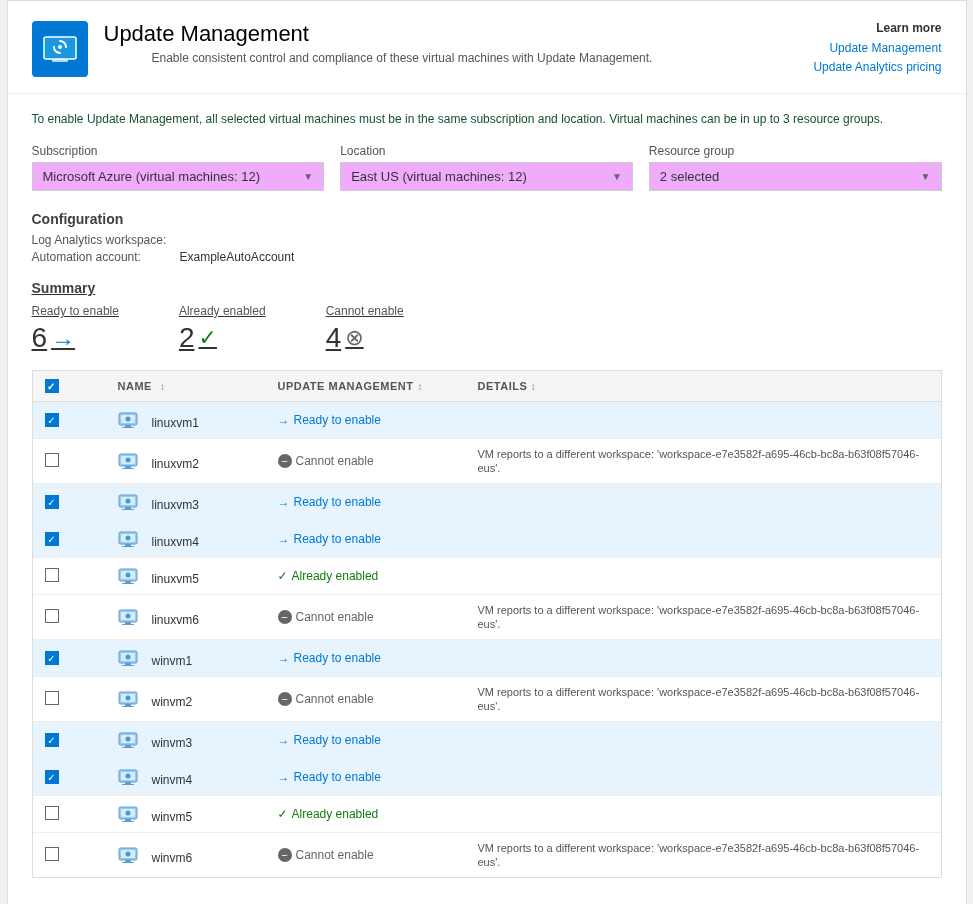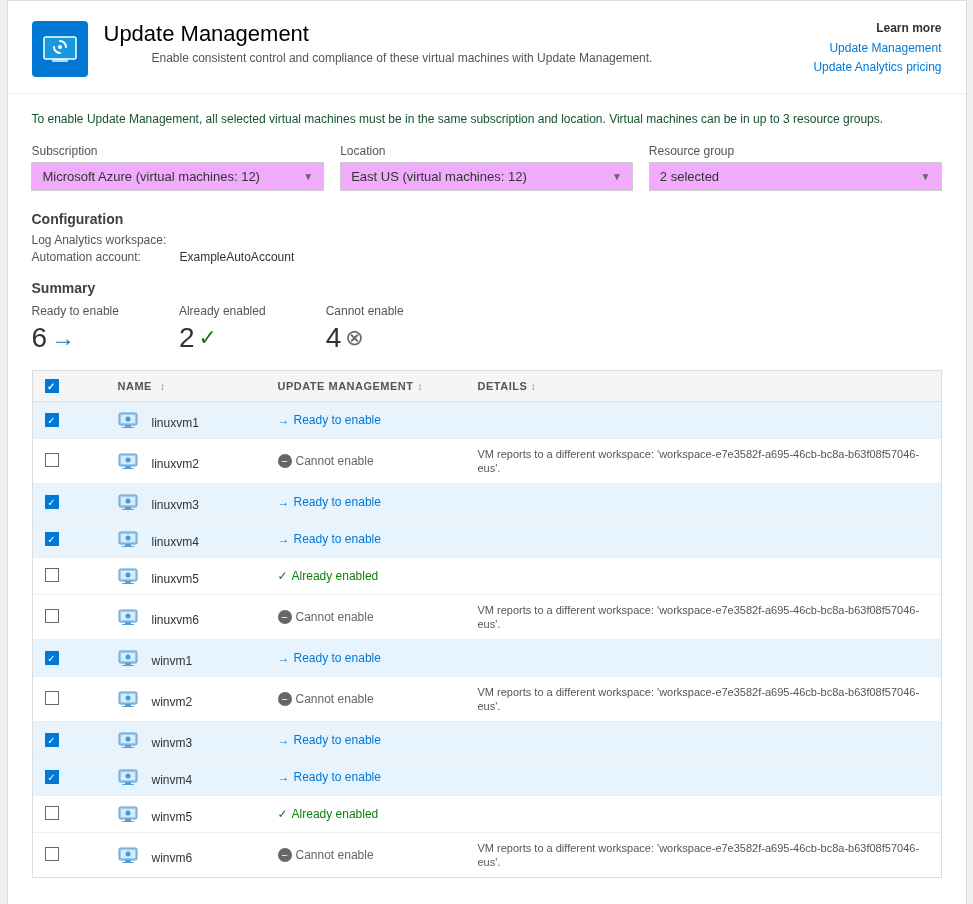--- a/index.html
+++ b/index.html
@@ -8,30 +8,30 @@
     .header { display: flex; align-items: flex-start; padding: 20px 24px 16px; border-bottom: 1px solid #eee; position: relative; }
     .header-icon { width: 56px; height: 56px; background: #0078d4; border-radius: 4px; display: flex; align-items: center; justify-content: center; margin-right: 16px; flex-shrink: 0; }
     .header-icon svg { width: 36px; height: 36px; }
     .header-text h1 { font-size: 22px; font-weight: 300; color: #000; margin-bottom: 4px; }
     .header-text p { font-size: 12px; color: #555; padding-left: 48px; }
     .learn-more { position: absolute; right: 24px; top: 20px; text-align: right; }
     .learn-more span { font-size: 12px; font-weight: 600; color: #333; display: block; margin-bottom: 4px; }
     .learn-more a { display: block; color: #0078d4; text-decoration: none; font-size: 12px; line-height: 1.6; }
     .body { padding: 16px 24px; flex: 1; }
     .info-text { font-size: 12px; color: #14532d; margin-bottom: 16px; line-height: 1.5; }
-    .dropdowns { display: flex; gap: 16px; margin-bottom: 20px; justify-content: flex-end; }
+    .dropdowns { display: flex; gap: 16px; margin-bottom: 20px; }
     .dropdown-group { display: flex; flex-direction: column; flex: 1; }
     .dropdown-group label { font-size: 12px; color: #555; margin-bottom: 4px; }
     .dropdown-select { display: flex; align-items: center; justify-content: space-between; border: 1px solid #ccc; padding: 6px 10px; background: #f0abfc; cursor: pointer; font-size: 13px; color: #333; }
     .dropdown-chevron { color: #666; font-size: 10px; }
     .section-title { font-size: 14px; font-weight: 600; color: #404040; margin-bottom: 6px; }
     .config-row { display: flex; font-size: 12px; margin-bottom: 3px; }
     .config-label { color: #555; width: 148px; flex-shrink: 0; }
     .config-value { color: #333; }
-    .summary-section { margin-top: 16px; margin-bottom: 16px; }
+    .summary-section { margin-top: 16px; margin-bottom: 16px; text-decoration: underline; }
     .summary-items { display: flex; gap: 60px; margin-top: 8px; }
     .summary-item { display: flex; flex-direction: column; }
     .summary-label { font-size: 12px; color: #555; margin-bottom: 4px; }
     .summary-count { display: flex; align-items: center; font-size: 28px; font-weight: 300; color: #333; }
     .summary-icon { margin-left: 4px; }
     .arrow-icon { color: #0078d4; font-size: 24px; }
     .check-icon { color: #107c10; font-size: 22px; }
     .block-icon { color: #666; font-size: 22px; }
     .table-container { border: 1px solid #ddd; margin-bottom: 16px; }
     .table-header { display: flex; align-items: center; background: #f5f5f5; padding: 8px 12px; border-bottom: 1px solid #ddd; font-size: 11px; font-weight: 600; color: #555; text-transform: uppercase; letter-spacing: 0.5px; }

